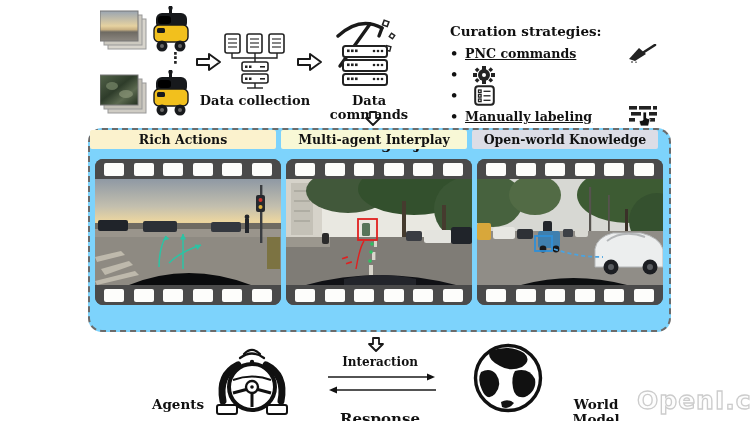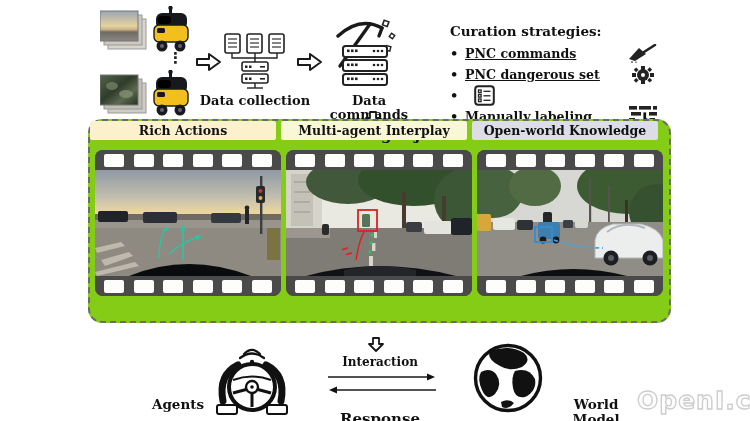--- a/index.html
+++ b/index.html
@@ -14,21 +14,21 @@
 
   
   #curation{left:450px;top:5px;width:212px;margin-top:18px;}
   #curation .title{font-size:13.5px;font-weight:bold;}
   .cur-row{display:flex;align-items:center;height:21px;}
   .cur-row .marker{width:15px;font-size:13px;font-weight:bold;}
   .cur-row .itm{flex:1;font-size:12.6px;font-weight:bold;white-space:nowrap;text-decoration:underline;}
   .cur-row .ic{width:38px;display:flex;justify-content:center;align-items:center;}
 
   
-  #dojo-box{left:88px;top:119px;width:583px;height:204px;background:#84cc16;
+  #dojo-box{left:88px;top:128px;width:583px;height:204px;background:#7dd3fc;
             border:2px dashed #6b6b6b;border-radius:14px;box-sizing:border-box;}
   #dojo-title{left:0;top:6px;width:100%;font-size:15px;}
   #strips{left:5px;top:29px;display:flex;gap:5px;}
   .strip{width:186px;height:146px;background:#4a4a4a;border-radius:8px;overflow:hidden;
          display:flex;flex-direction:column;}
   .sprockets{height:20px;display:flex;justify-content:space-evenly;align-items:center;background:#4a4a4a;}
   .sprockets div{width:20px;height:13px;background:#fdfdfb;border-radius:2px;}
   .strip-image{height:106px;position:relative;background:#888;}
   .strip-image svg{width:100%;height:100%;}
   .bands{left:5px;top:177px;display:flex;gap:5px;}
@@ -231,21 +231,20 @@
             <line x1="16" y1="8" x2="27" y2="1" stroke="#222" stroke-width="2.6" stroke-linecap="round"></line>
             <g stroke="#222" stroke-width="1">
                 <line x1="4" y1="17" x2="4" y2="19"></line>
                 <line x1="8" y1="17.5" x2="8" y2="19"></line>
               </g>
           </svg>
         </span>
       </div>
       <div class="cur-row">
         <span class="marker">•</span>
-        <span class="itm">PNC dangerous set</span>
         <span class="ic">
           <svg width="28" height="20" viewBox="0 0 28 20">
             <circle cx="14" cy="10" r="6" fill="#222"></circle>
             <g fill="#222">
               <rect x="12" y="1" width="4" height="4"></rect>
                 <rect x="12" y="15" width="4" height="4"></rect>
               <rect x="3" y="8" width="4" height="4"></rect>
                 <rect x="21" y="8" width="4" height="4"></rect>
               <rect x="5.5" y="3" width="3.4" height="3.4" transform="rotate(45 7 4.7)"></rect>
               <rect x="19" y="3" width="3.4" height="3.4" transform="rotate(45 20.7 4.7)"></rect>

